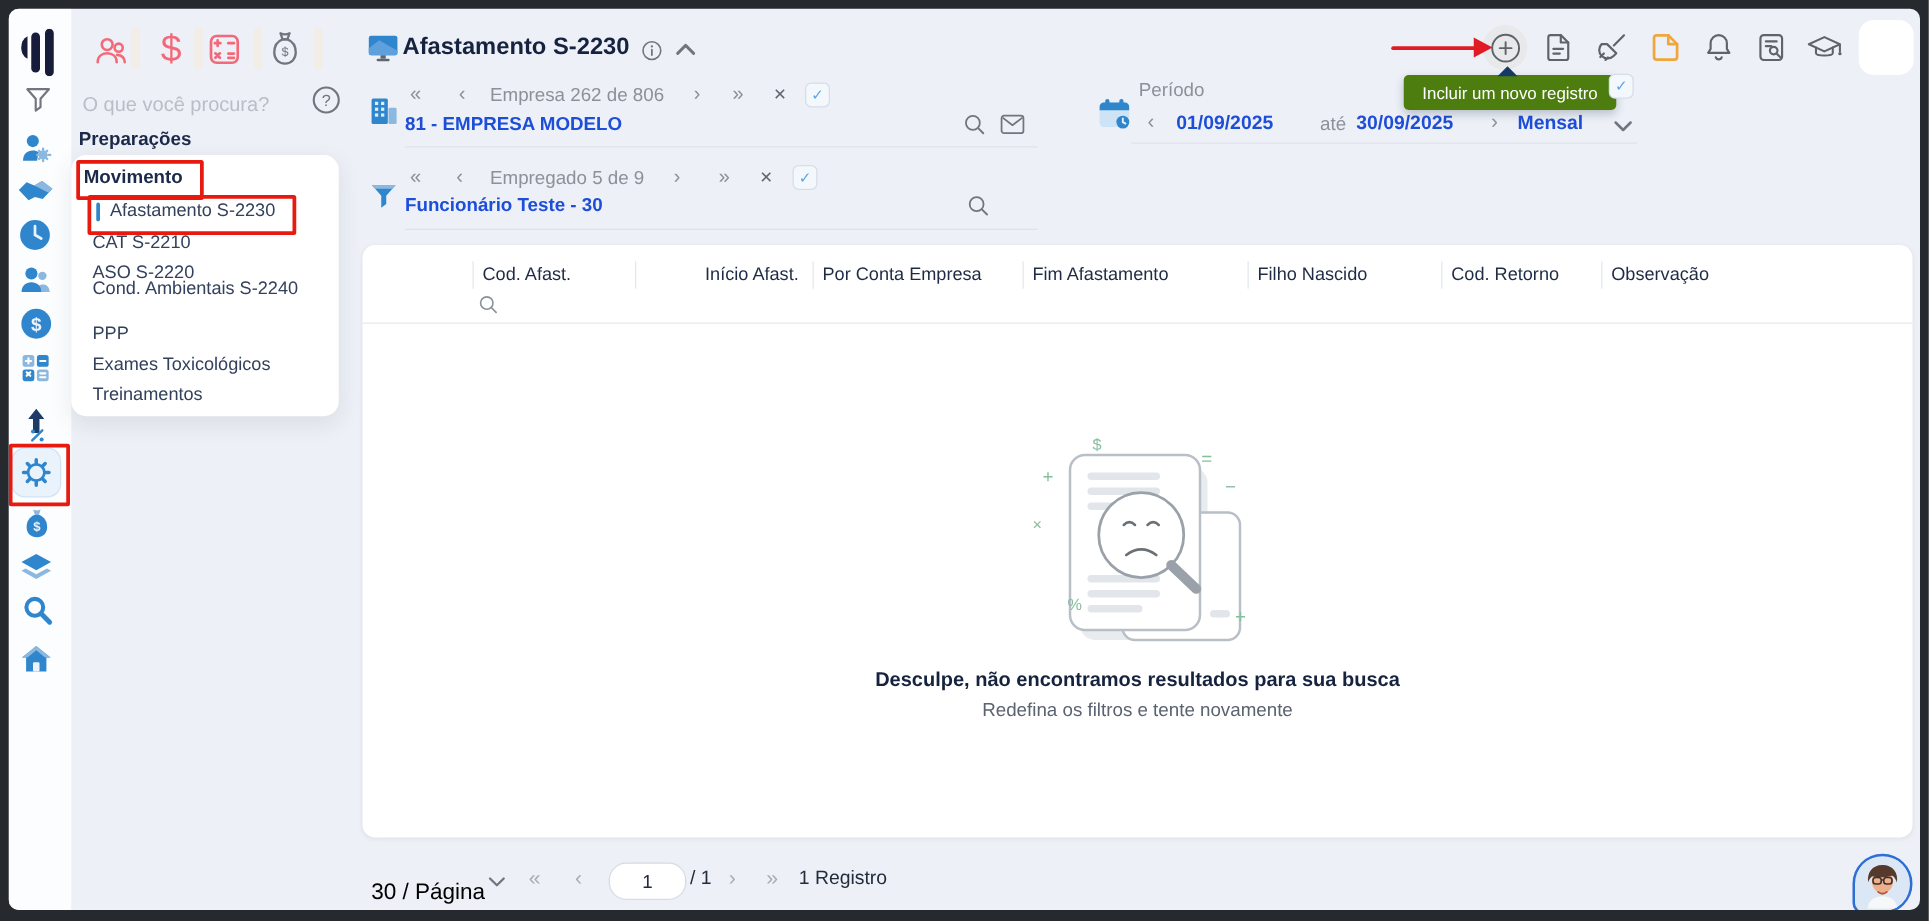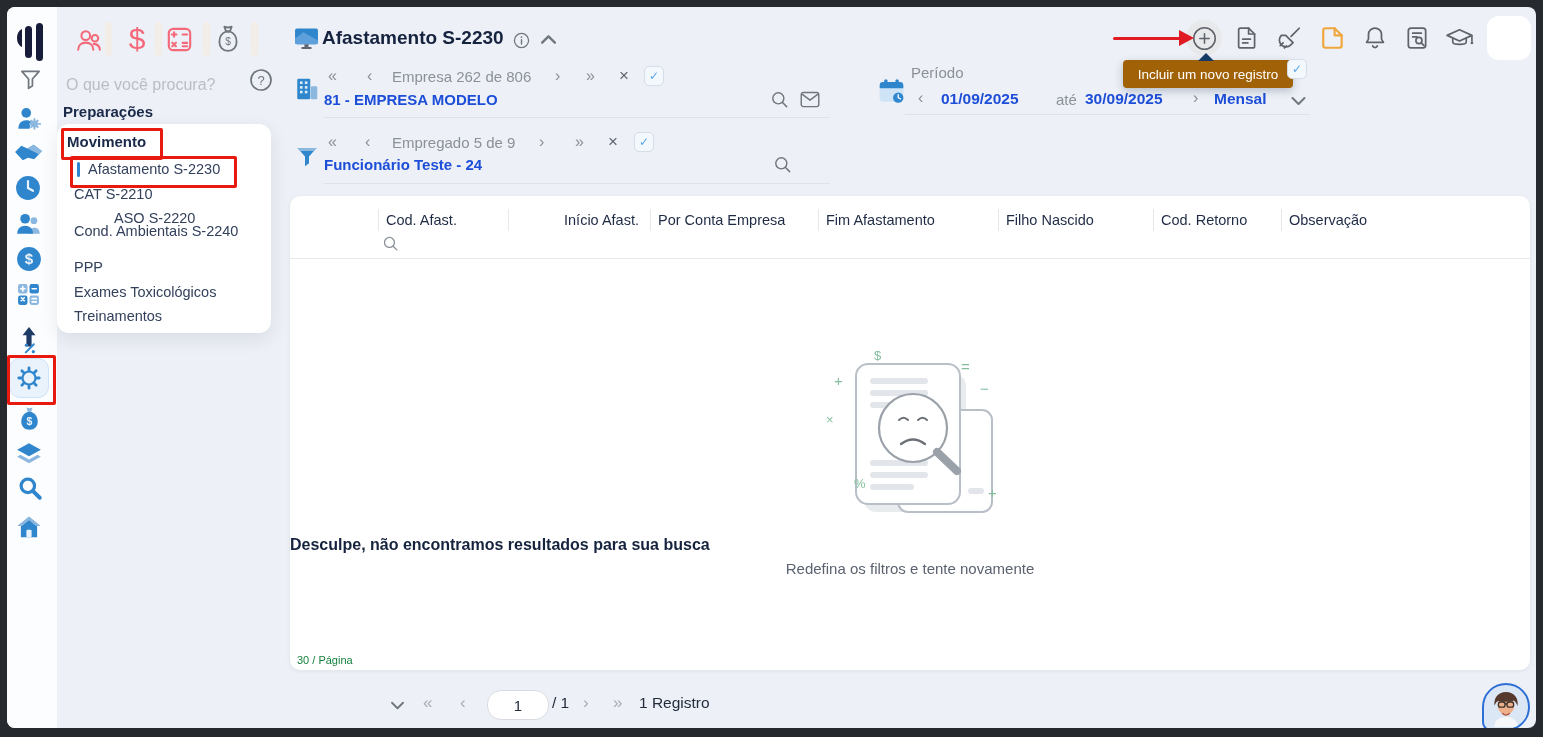--- a/index.html
+++ b/index.html
@@ -46,21 +46,21 @@
   .hr{position:absolute;height:1px;background:#dfe3e9;}
 
   .card{
     position:absolute;left:283px;top:189px;width:1240px;height:474px;background:#ffffff;
     border-radius:10px;box-shadow:0 1px 4px rgba(30,40,60,.07);
   }
   .col-head{position:absolute;top:13px;height:22px;line-height:22px;border-left:1px solid #e4e7eb;
     padding-left:7px;font-size:14.5px;color:#1f2b45;cursor:pointer;}
 
   .tooltip{
-    position:absolute;left:1116px;top:53px;width:170px;height:28px;background:#a16207;color:#fff;
+    position:absolute;left:1116px;top:53px;width:170px;height:28px;background:#4d7c0f;color:#fff;
     border-radius:4px;font-size:13.5px;display:flex;align-items:center;justify-content:center;
     box-shadow:0 3px 8px rgba(20,40,70,.25);z-index:30;
   }
   .tooltip-caret{
     position:absolute;left:1191px;top:46px;width:0;height:0;z-index:30;
     border-left:8px solid transparent;border-right:8px solid transparent;border-bottom:8px solid #143a66;
   }
   .plus-circle-bg{
     position:absolute;left:1179px;top:13px;width:36px;height:36px;border-radius:50%;
     background:#e8e9eb;display:flex;align-items:center;justify-content:center;cursor:pointer;z-index:2;
@@ -252,21 +252,21 @@
 
   <div class="flyout"></div>
   <div class="abs menu-group" style="left:60px;top:126px;z-index:2;">Movimento</div>
   <div class="anno" style="left:54px;top:121px;width:96px;height:26px;z-index:3;"></div>
 
   <div class="active-bar" style="left:70px;top:155px;z-index:2;"></div>
   <div class="menu-item" style="left:81px;top:154px;z-index:2;">Afastamento S-2230</div>
   <div class="anno" style="left:63px;top:149px;width:161px;height:26px;z-index:3;"></div>
 
   <div class="menu-item" style="left:67px;top:179px;">CAT S-2210</div>
-  <div class="menu-item" style="left:67px;top:203px;margin-left:40px;">ASO S-2220</div>
+  <div class="menu-item" style="left:67px;top:203px;">ASO S-2220</div>
   <div class="menu-item" style="left:67px;top:216px;">Cond. Ambientais S-2240</div>
   <div class="menu-item" style="left:67px;top:252px;">PPP</div>
   <div class="menu-item" style="left:67px;top:277px;">Exames Toxicológicos</div>
   <div class="menu-item" style="left:67px;top:301px;">Treinamentos</div>
 
   <div class="ic" style="left:287px;top:19px;">
     <svg width="25" height="25" viewBox="0 0 24 24">
       <rect x="1" y="2.5" width="22" height="15" rx="1.8" fill="#2f86cd"></rect>
       <path d="M1 12l8-6 14 8v1.7a1.8 1.8 0 0 1-1.8 1.8H2.8A1.8 1.8 0 0 1 1 15.7z" fill="#5ea0dc"></path>
       <rect x="10" y="17.5" width="4" height="2.6" fill="#5e6672"></rect>
@@ -333,21 +333,21 @@
   </div>
   <div class="abs nav-glyph" style="left:321px;top:126px;">«</div>
   <div class="abs nav-glyph" style="left:358px;top:126px;">‹</div>
   <div class="abs txt-gray" style="left:385px;top:127px;font-size:15px;">Empregado 5 de 9</div>
   <div class="abs nav-glyph" style="left:532px;top:126px;">›</div>
   <div class="abs nav-glyph" style="left:568px;top:126px;">»</div>
   <div class="abs nav-close" style="left:601px;top:125px;">×</div>
   <div class="checkbox" style="left:627px;top:125px;">
       <span>✓</span>
     </div>
-  <div class="abs txt-dark" style="left:317px;top:149px;font-size:15px;font-weight:600;">Funcionário Teste - 24</div>
+  <div class="abs txt-dark" style="left:317px;top:149px;font-size:15px;font-weight:600;">Funcionário Teste - 30</div>
   <div class="ic" style="left:766px;top:148px;">
     <svg width="19" height="19" viewBox="0 0 24 24" fill="none">
         <circle cx="10.5" cy="10.5" r="7" stroke="#6f767d" stroke-width="1.8"></circle>
         <path d="M15.8 15.8L21 21" stroke="#6f767d" stroke-width="1.9" stroke-linecap="round"></path>
       </svg>
   </div>
   <div class="hr" style="left:317px;top:176px;width:506px;"></div>
 
   <div class="ic" style="left:871px;top:71px;">
     <svg width="27" height="27" viewBox="0 0 24 24">
@@ -471,25 +471,25 @@
           <text x="56" y="12">$</text>
             <text x="143" y="24" font-size="15">=</text>
           <text x="16" y="38" font-size="15">+</text>
             <text x="162" y="46" font-size="15">−</text>
           <text x="8" y="76" font-size="13">×</text>
             <text x="36" y="140">%</text>
           <text x="170" y="150" font-size="15">+</text>
         </g>
       </svg>
     </div>
-    <div class="abs" style="left:0;top:340px;width:1240px;font-size:16px;font-weight:bold;color:#16233f;white-space:normal;">Desculpe, não encontramos resultados para sua busca</div>
+    <div class="abs" style="left:0;top:340px;width:1240px;text-align:center;font-size:16px;font-weight:bold;color:#16233f;white-space:normal;">Desculpe, não encontramos resultados para sua busca</div>
     <div class="abs" style="left:0;top:364px;width:1240px;text-align:center;font-size:15px;color:#5b6270;white-space:normal;">Redefina os filtros e tente novamente</div>
   </div>
 
-  <div class="abs" style="left:290px;top:647px;font-size:11px;color:#15803d;">30 / Página</div>
+  <div class="abs" style="left:290px;top:696px;font-size:18px;color:#000000;">30 / Página</div>
   <div class="ic" style="left:383px;top:693px;">
     <svg width="15" height="11" viewBox="0 0 16 12" fill="none">
         <path d="M2 3l6 6 6-6" stroke="#6f767d" stroke-width="2" stroke-linecap="round" stroke-linejoin="round"></path>
       </svg>
   </div>
   <div class="abs" style="left:416px;top:686px;font-size:17px;color:#a7adb5;cursor:pointer;">«</div>
   <div class="abs" style="left:453px;top:686px;font-size:17px;color:#a7adb5;cursor:pointer;">‹</div>
   <input class="page-input" value="1" style="">
   <div class="abs" style="left:545px;top:687px;font-size:15.5px;color:#222c3c;">/ 1</div>
   <div class="abs" style="left:576px;top:686px;font-size:17px;color:#a7adb5;cursor:pointer;">›</div>

